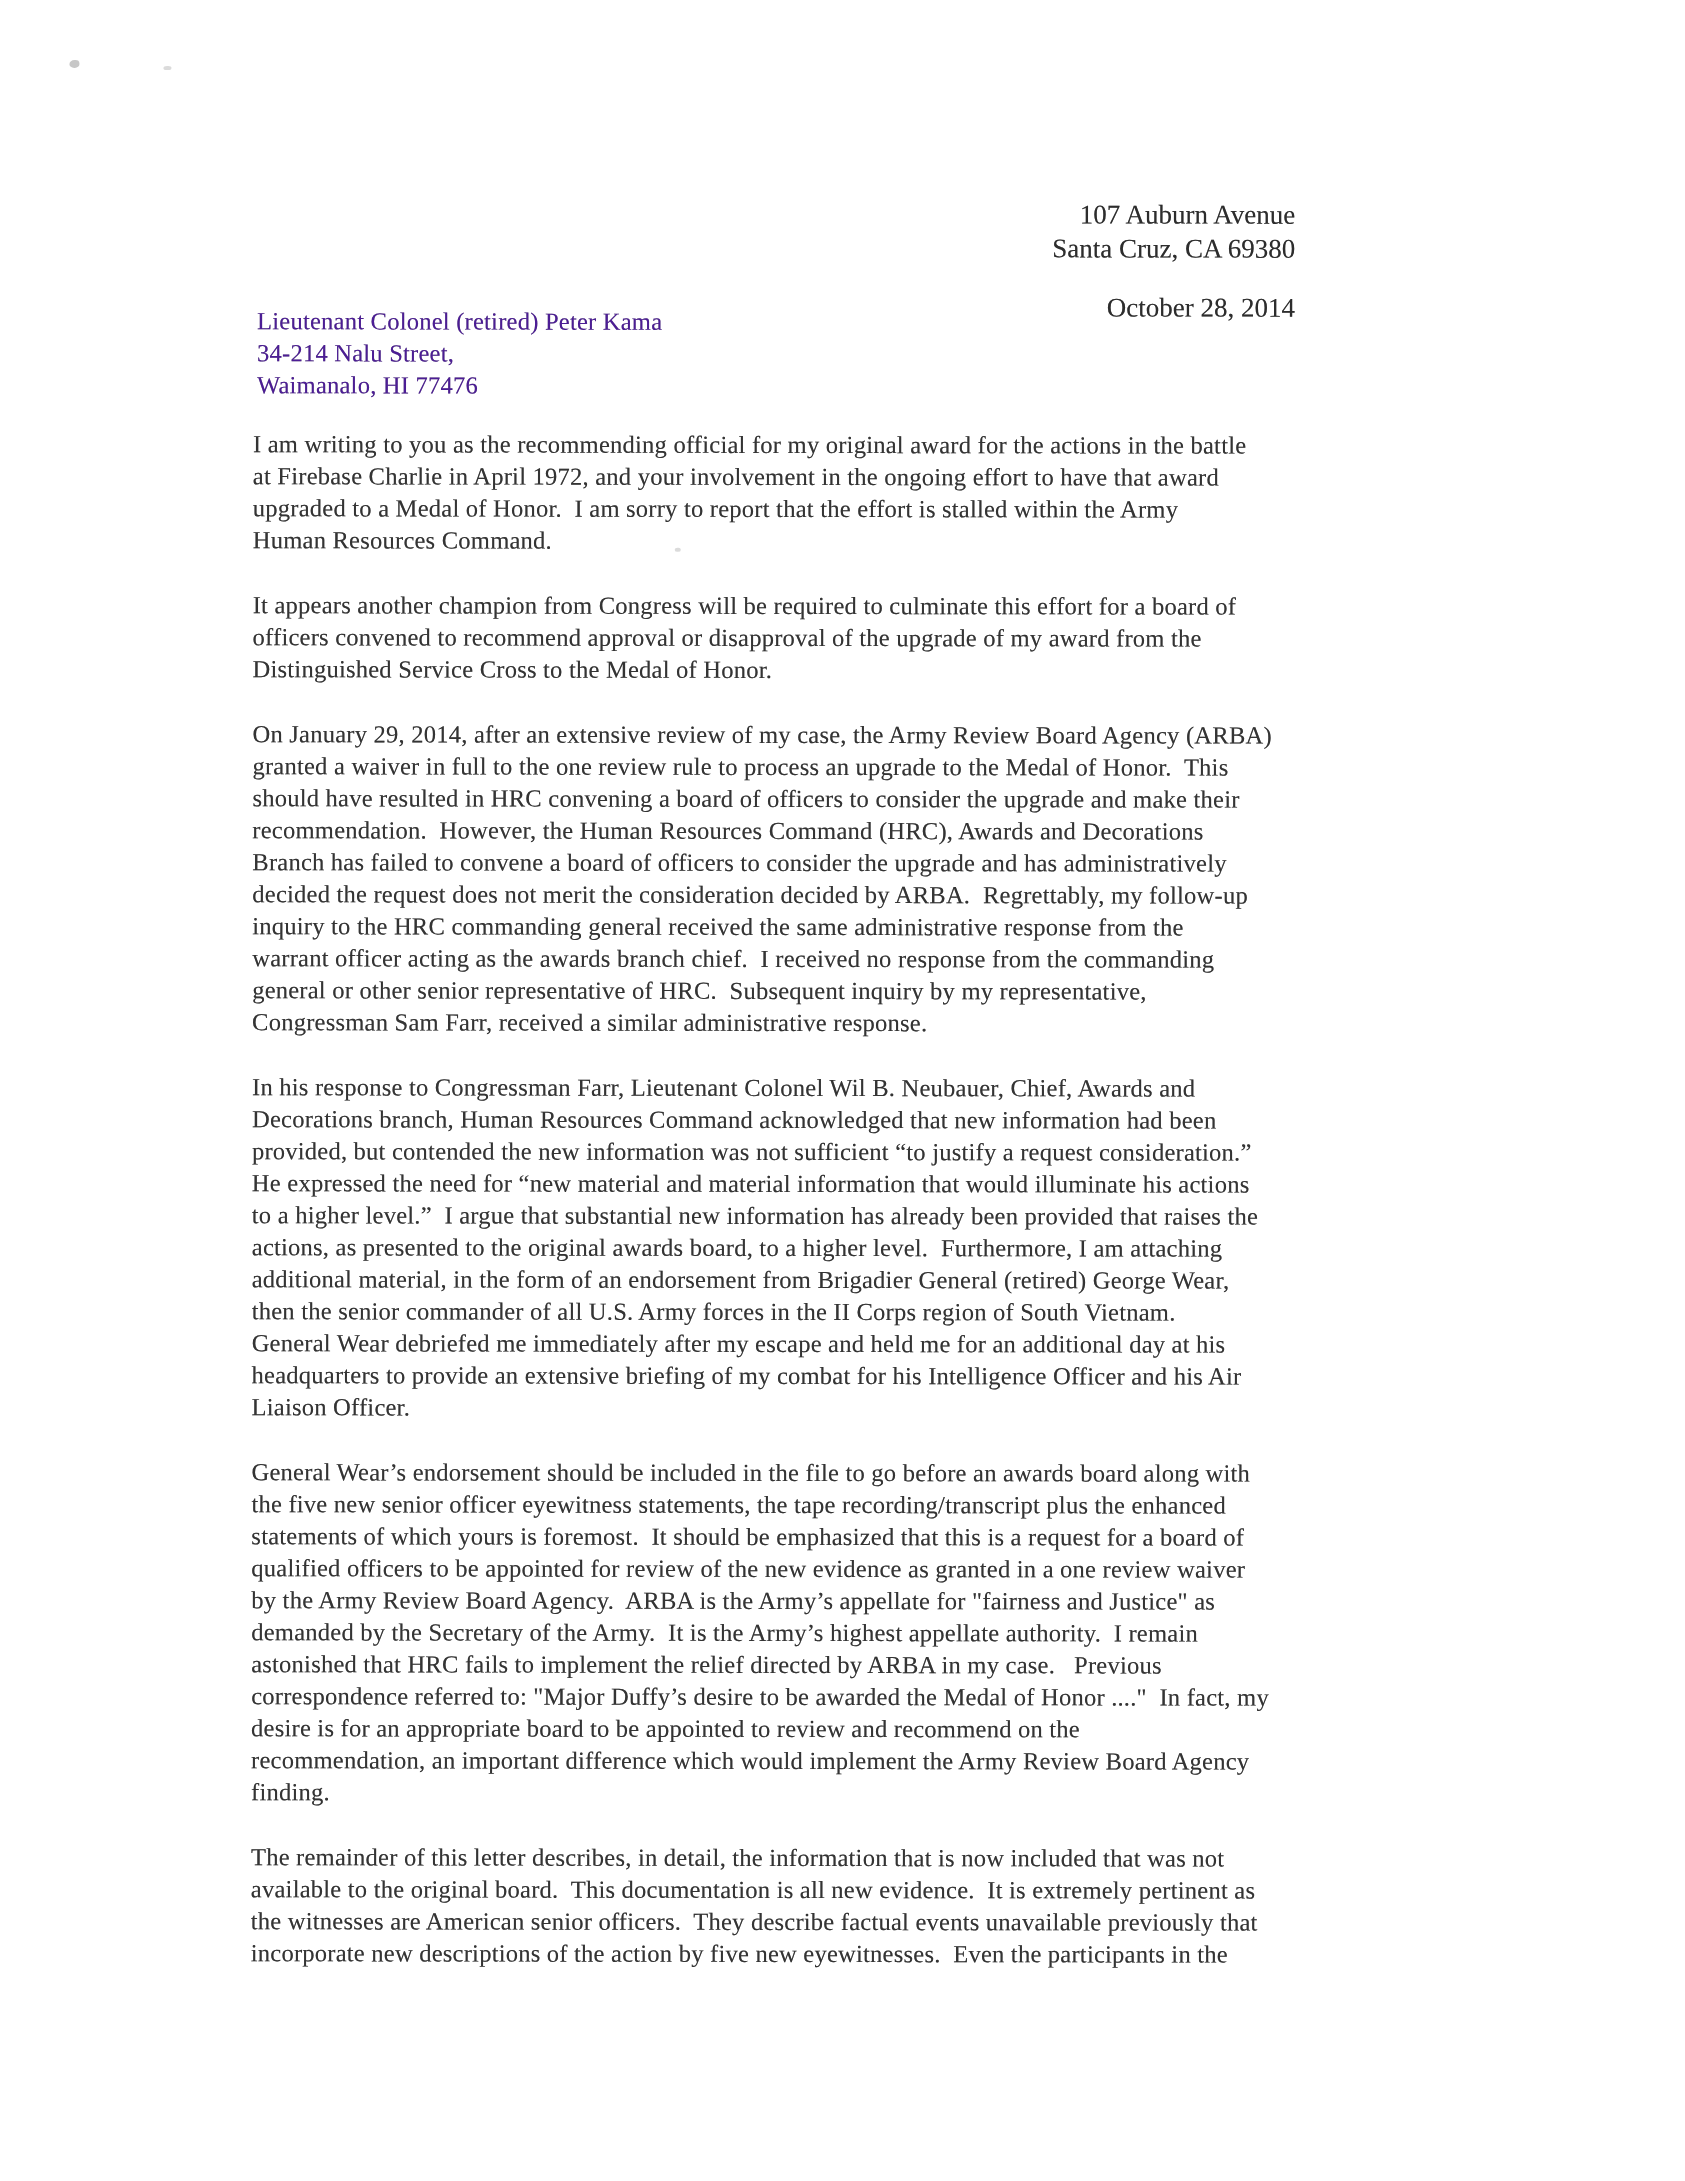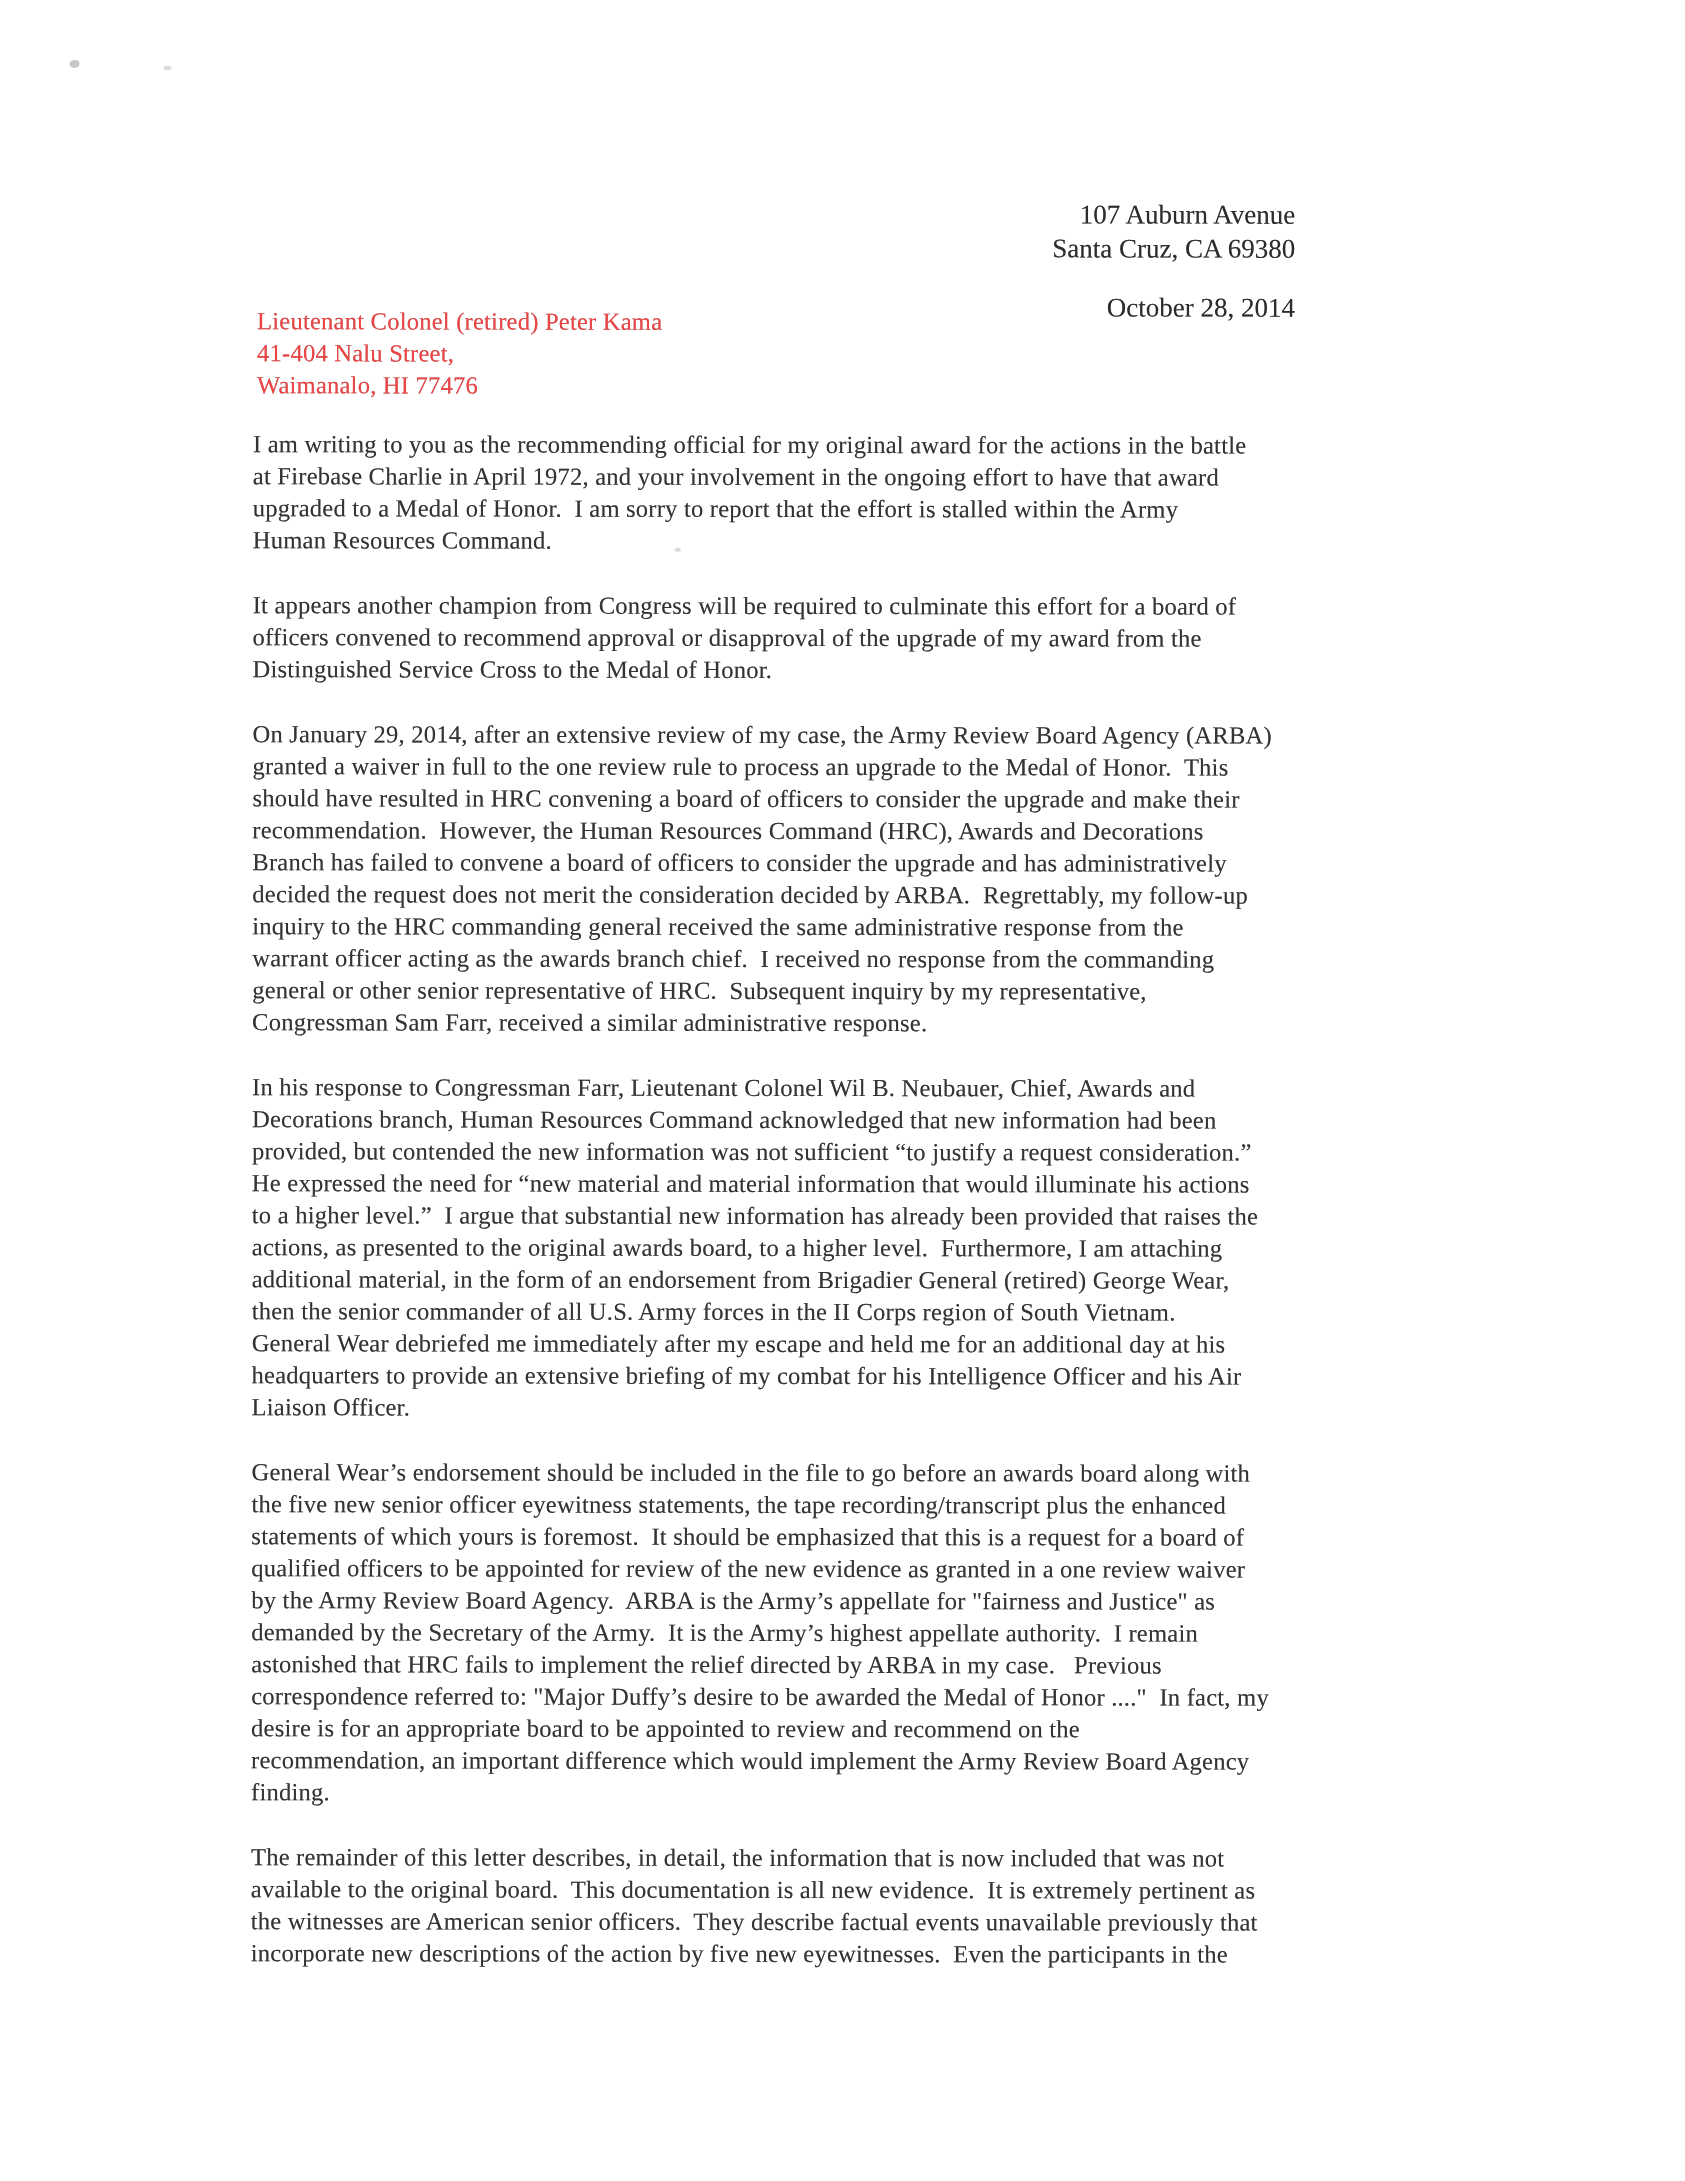--- a/index.html
+++ b/index.html
@@ -34,21 +34,21 @@
   .sender-block .date-line {
     margin-top: 25px;
   }
   
   .recipient-block {
     position: absolute;
     top: 306px;
     left: 256px;
     font-size: 24.6px;
     line-height: 32px;
-    color: #ef4444;
+    color: #4c1d95;
     letter-spacing: 0.2px;
     text-shadow: 0 0 0.6px rgba(55,55,55,0.5);
   }
   
   .body-block {
     position: absolute;
     top: 429px;
     left: 252px;
     width: 1317px;
     font-size: 24.6px;
@@ -81,21 +81,21 @@
     <div class="speck speck-3"></div>
 
     <div class="sender-block">
       <div>107 Auburn Avenue</div>
       <div>Santa Cruz, CA 69380</div>
       <div class="date-line">October 28, 2014</div>
     </div>
 
     <div class="recipient-block">
       <div>Lieutenant Colonel (retired) Peter Kama</div>
-      <div>41-404 Nalu Street,</div>
+      <div>34-214 Nalu Street,</div>
       <div>Waimanalo, HI 77476</div>
     </div>
 
     <div class="body-block">
       <p>I am writing to you as the recommending official for my original award for the actions in the battle
 at Firebase Charlie in April 1972, and your involvement in the ongoing effort to have that award
 upgraded to a Medal of Honor.  I am sorry to report that the effort is stalled within the Army
 Human Resources Command.</p>
       <p>It appears another champion from Congress will be required to culminate this effort for a board of
 officers convened to recommend approval or disapproval of the upgrade of my award from the

